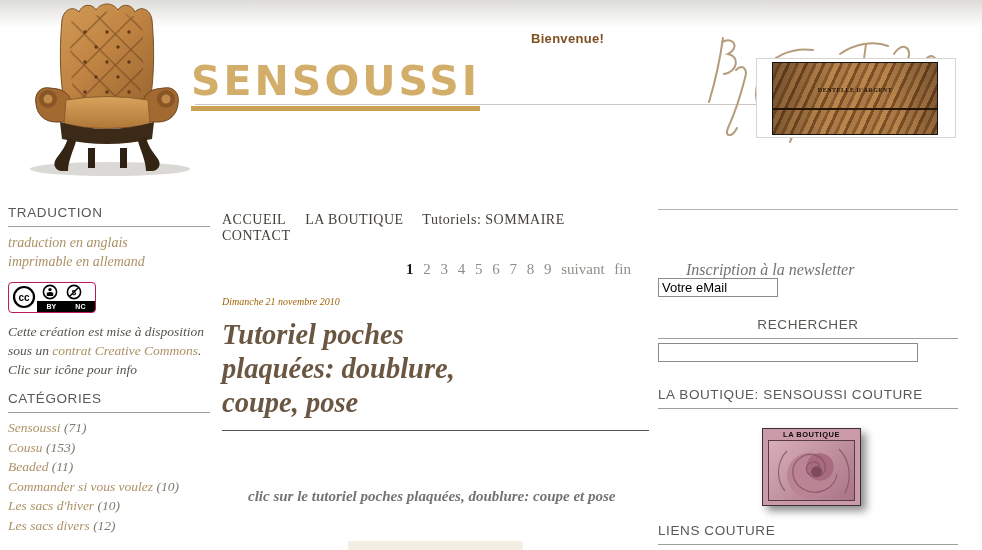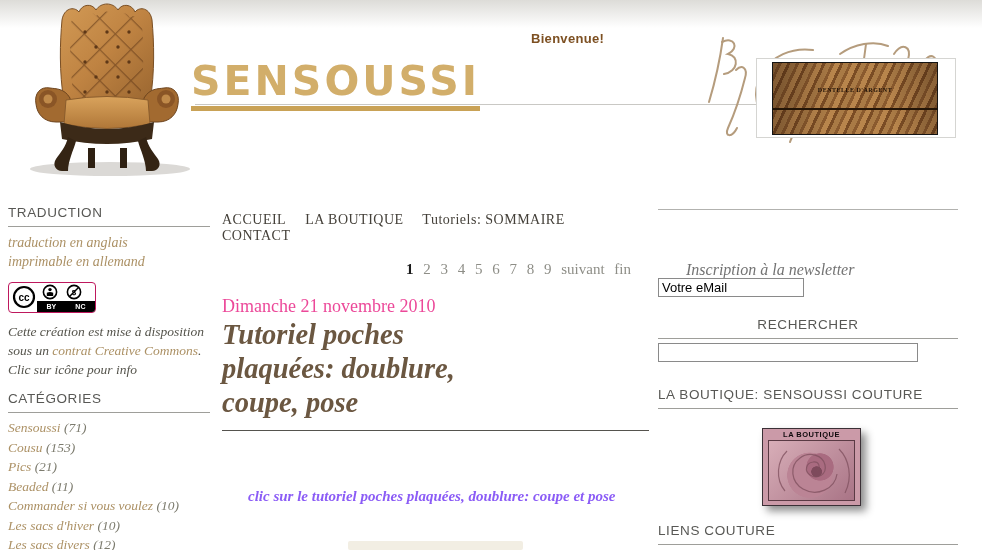--- a/index.html
+++ b/index.html
@@ -78,42 +78,42 @@
   .l-cat-list .cnt { color:#7c7b6e; }
 
   
   .main-nav { left:222px; top:212px; width:430px; font-size:14px;
     color:#45413a; letter-spacing:0.5px; }
   .main-nav a { color:#45413a; text-decoration:none; margin-right:15px; }
   .pagination { left:208px; top:261px; width:426px; text-align:right;
     font-size:15px; color:#8e8e87; }
   .pagination span, .pagination a { margin:0 3px; color:#8e8e87; text-decoration:none; }
   .pagination .cur { color:#1a1a1a; font-weight:bold; }
-  .post-date { left:222px; top:296px; font-size:18px;
-    color:#ec4899; }
+  .post-date { left:222px; top:296px; font-style:italic; font-size:10px;
+    color:#a16207; }
   .post-title { left:222px; top:318px; width:290px; font-style:italic;
     font-size:28.5px; line-height:34px; color:#6b5741; }
   .post-title a { color:#6b5741; text-decoration:none; }
   .post-rule { left:222px; top:430px; width:427px; height:0;
     border-top:1px solid #55534e; }
   .post-body { left:222px; top:441px; width:434px; font-style:italic;
     font-size:14.5px; line-height:19px; color:#3b3a33; }
   .post-link { left:248px; top:488px; font-style:italic; font-weight:bold;
-    font-size:15px; color:#8b5cf6; text-decoration:none; }
+    font-size:15px; color:#737373; text-decoration:none; }
   .bottom-strip { left:348px; top:541px; width:175px; height:9px;
     background:#f2eee3; border-radius:2px; }
 
   
   .rw { width:300px; }
   .r-top-rule { left:658px; top:209px; width:300px; height:0;
     border-top:1px solid #b2b2af; }
   .r-news-head { left:658px; top:236px; }
   .r-news-caption { left:658px; top:261px; font-style:italic; font-size:16px;
     color:#737373;margin-left:28px; }
-  .r-email { left:658px; top:278px; width:146px; height:19px;
+  .r-email { left:658px; top:278px; width:120px; height:19px;
     border:1px solid #8a8a8a; font-family:"Liberation Sans",sans-serif;
     font-size:13px; color:#000; padding:0 3px; background:#fff; }
   .r-search-head { left:658px; top:317px;text-align:center; }
   .r-search { left:658px; top:343px; width:260px; height:19px;
     border:1px solid #8a8a8a; font-family:"Liberation Sans",sans-serif;
     font-size:13px; padding:0 3px; background:#fff; }
   .r-boutique-head { left:658px; top:387px; }
   .rose { left:762px; top:428px; width:99px; height:78px; background:#cb9aa8;
     border:1px solid #3a3036; box-shadow:5px 5px 8px rgba(0,0,0,0.45);
     cursor:pointer; }
@@ -252,21 +252,20 @@
     <span>Cette création est mise à disposition</span><br>
     <span>sous un </span><a href="#">contrat Creative Commons</a><span>.</span><br>
     <span>Clic sur icône pour info</span>
   </div>
 
   <div class="abs side-head lw l-cat-head">CATÉGORIES</div>
 
   <div class="abs l-cat-list">
     <a href="#" class="row"><span class="lbl">Sensoussi</span> <span class="cnt">(71)</span></a>
     <a href="#" class="row"><span class="lbl">Cousu</span> <span class="cnt">(153)</span></a>
-    <a href="#" class="row"><span class="lbl">Pics</span> <span class="cnt">(21)</span></a>
     <a href="#" class="row"><span class="lbl">Beaded</span> <span class="cnt">(11)</span></a>
     <a href="#" class="row"><span class="lbl">Commander si vous voulez</span> <span class="cnt">(10)</span></a>
     <a href="#" class="row"><span class="lbl">Les sacs d'hiver</span> <span class="cnt">(10)</span></a>
     <a href="#" class="row"><span class="lbl">Les sacs divers</span> <span class="cnt">(12)</span></a>
   </div>
 
   <div class="abs main-nav">
     <a href="#">ACCUEIL</a>
     <a href="#">LA BOUTIQUE</a>
     <a href="#">Tutoriels: SOMMAIRE</a>

